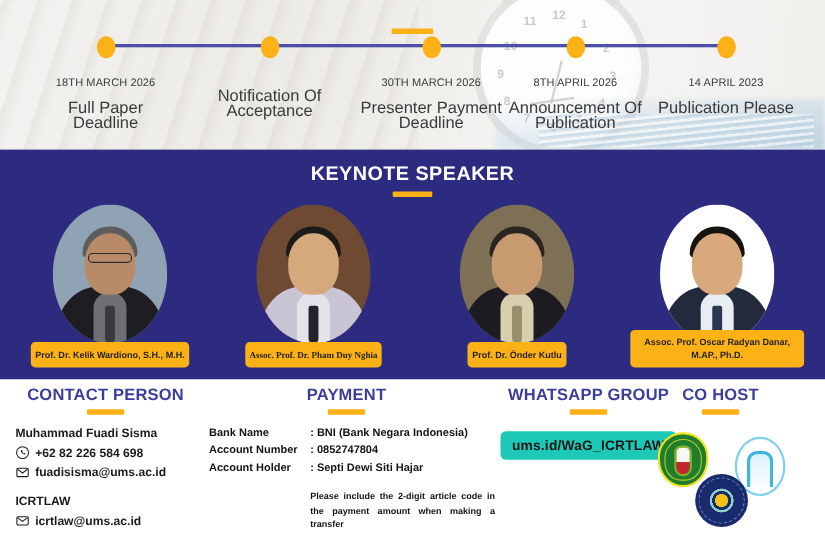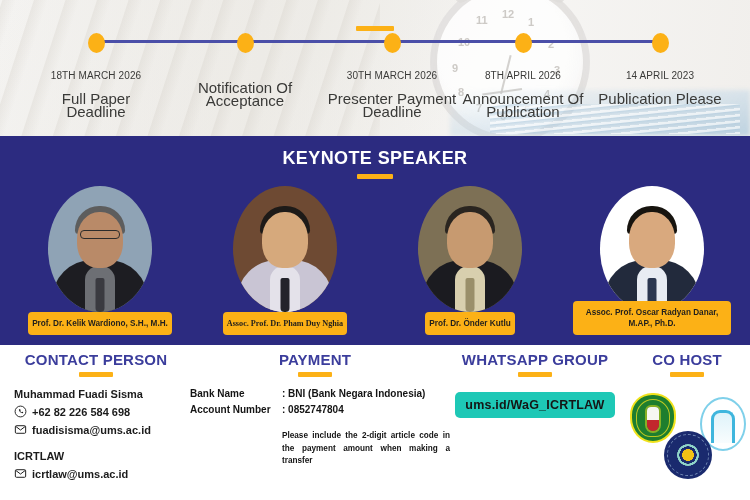--- a/index.html
+++ b/index.html
@@ -213,21 +213,21 @@
     color: #151515;
     font-size: 12.5px; font-weight: bold;
     border-radius: 5px;
     padding: 6px 10px;
     display: table;
     letter-spacing: .2px;
   }
 
   
   .co-col {
-    position: absolute; left: 628px; top: 6px; width: 118px;
+    position: absolute; left: 596px; top: 6px; width: 118px;
   }
   .co-logos { position: relative; height: 100px; margin-top: 8px; }
 
   .logo-green {
     position:absolute; left: 2px; top: 8px; width: 46px; height: 50px;
     background: #1e7e2e;
     border: 2.5px solid #f0e21c;
     border-radius: 22px 22px 50% 50%;
     overflow: hidden;
   }
@@ -415,20 +415,24 @@
       <div class="sec-underline"></div>
       <div class="pay-table" id="pay-table">
           <div class="pay-row">
             <div class="pay-k">Bank Name</div>
             <div class="pay-v">: BNI (Bank Negara Indonesia)</div>
           </div>
           <div class="pay-row">
             <div class="pay-k">Account Number</div>
             <div class="pay-v">: 0852747804</div>
           </div>
+          <div class="pay-row">
+            <div class="pay-k">Account Holder</div>
+            <div class="pay-v">: Septi Dewi Siti Hajar</div>
+          </div>
         </div>
       <div class="pay-note">Please include the 2-digit article code in the payment amount when making a transfer</div>
     </div>
 
     <div class="wa-col">
       <div class="sec-title">WHATSAPP GROUP</div>
       <div class="sec-underline"></div>
       <div class="wa-badge">ums.id/WaG_ICRTLAW</div>
     </div>
 

